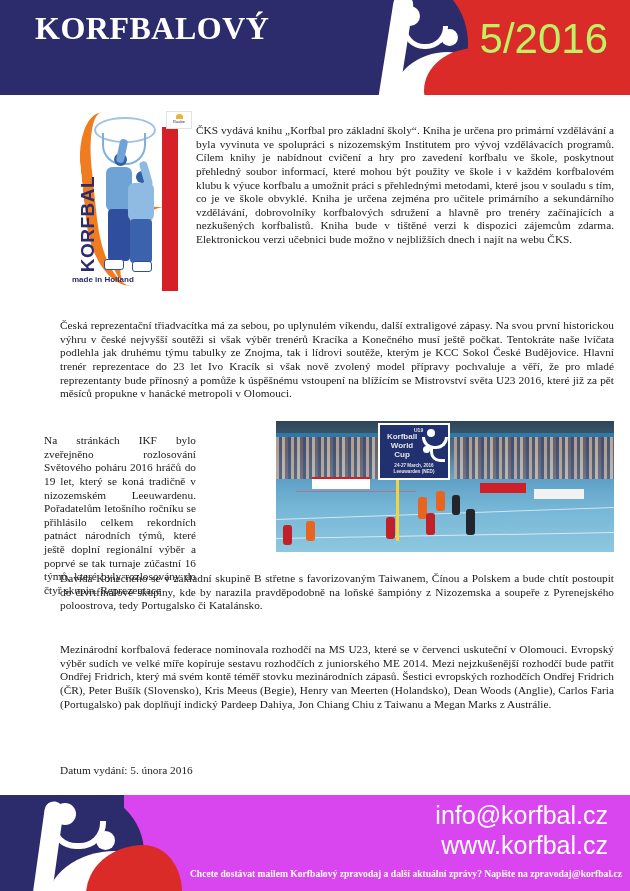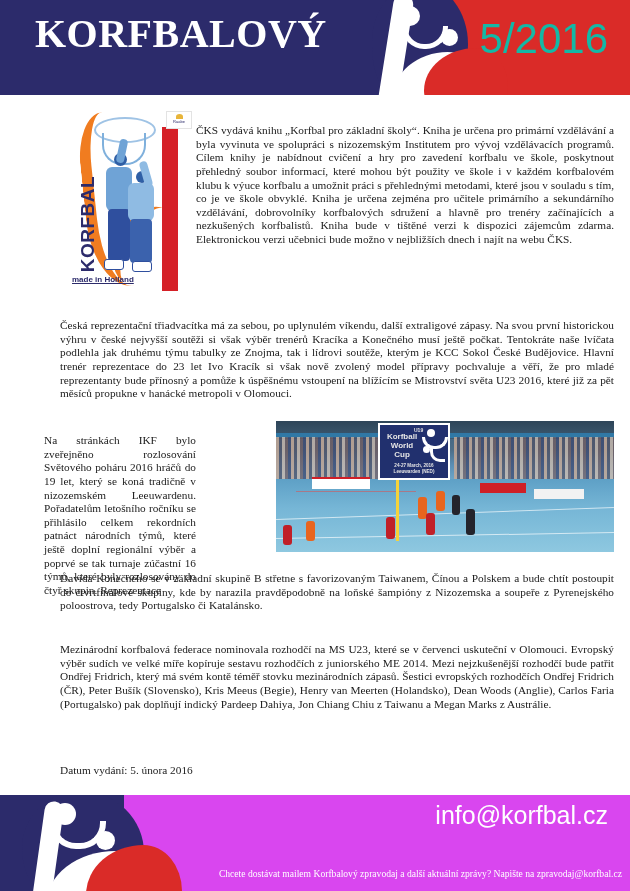--- a/index.html
+++ b/index.html
@@ -85,36 +85,36 @@
     width: 17px; height: 17px;
     background: #ffffff;
     border-radius: 50%;
   }
   #title-korfbalovy {
     position: absolute;
     left: 35px; top: 10px;
     color: #ffffff;
     font-family: "Liberation Serif", serif;
     font-weight: bold;
-    font-size: 40px;
+    font-size: 32px;
     letter-spacing: 0.5px;
   }
   #title-zpravodaj {
     position: absolute;
     left: 35px; top: 48px;
     color: #ffffff;
     font-family: "Liberation Sans", sans-serif;
     font-weight: normal;
     font-size: 30px;
     letter-spacing: 0.5px;
   }
   #issue-number {
     position: absolute;
     right: 22px; top: 18px;
-    color: #14b8a6;
+    color: #bef264;
     font-family: "Liberation Sans", sans-serif;
     font-size: 42px;
     line-height: 1;
   }
 
   
   #content {
     position: absolute;
     left: 0; top: 95px;
     width: 630px;
@@ -200,21 +200,20 @@
     text-align: center;
     letter-spacing: 0.5px;
   }
   #bk-sub {
     position: absolute;
     left: 14px; top: 166px;
     font-family: "Liberation Sans", sans-serif;
     font-weight: bold;
     font-size: 8px;
     color: #2c2b6b;
-    text-decoration: underline;
   }
   #bk-spine {
     position: absolute;
     left: 104px; top: 18px;
     width: 16px; height: 164px;
     background: #d52027;
   }
   #bk-spine-text {
     position: absolute;
     left: -55px; top: 74px;
@@ -486,20 +485,21 @@
     font-size: 25px;
     text-align: right;
   }
   #footer-note {
     position: absolute;
     right: 8px; top: 73px;
     color: #ffffff;
     font-family: "Liberation Serif", serif;
     font-size: 9.6px;
     text-align: right;
+    font-weight: bold;
   }
 </style>
 </head>
 <body>
 
 <div id="page">
 
   <div id="header">
     <div id="header-red"></div>
 
@@ -597,16 +597,17 @@
     <div id="footer-navy"></div>
     <div class="ft-navy-blob"></div>
     <div class="ft-white-cut"></div>
     <div class="ft-red-blob"></div>
     <div class="ft-white-band"></div>
     <div class="ft-head"></div>
     <div class="ft-arm"></div>
     <div class="ft-head2"></div>
 
     <div id="footer-email">info@korfbal.cz</div>
+    <div id="footer-web">www.korfbal.cz</div>
     <div id="footer-note">Chcete dostávat mailem Korfbalový zpravodaj a další aktuální zprávy? Napište na zpravodaj@korfbal.cz</div>
   </div>
 
 </div>
 
 </body></html>

